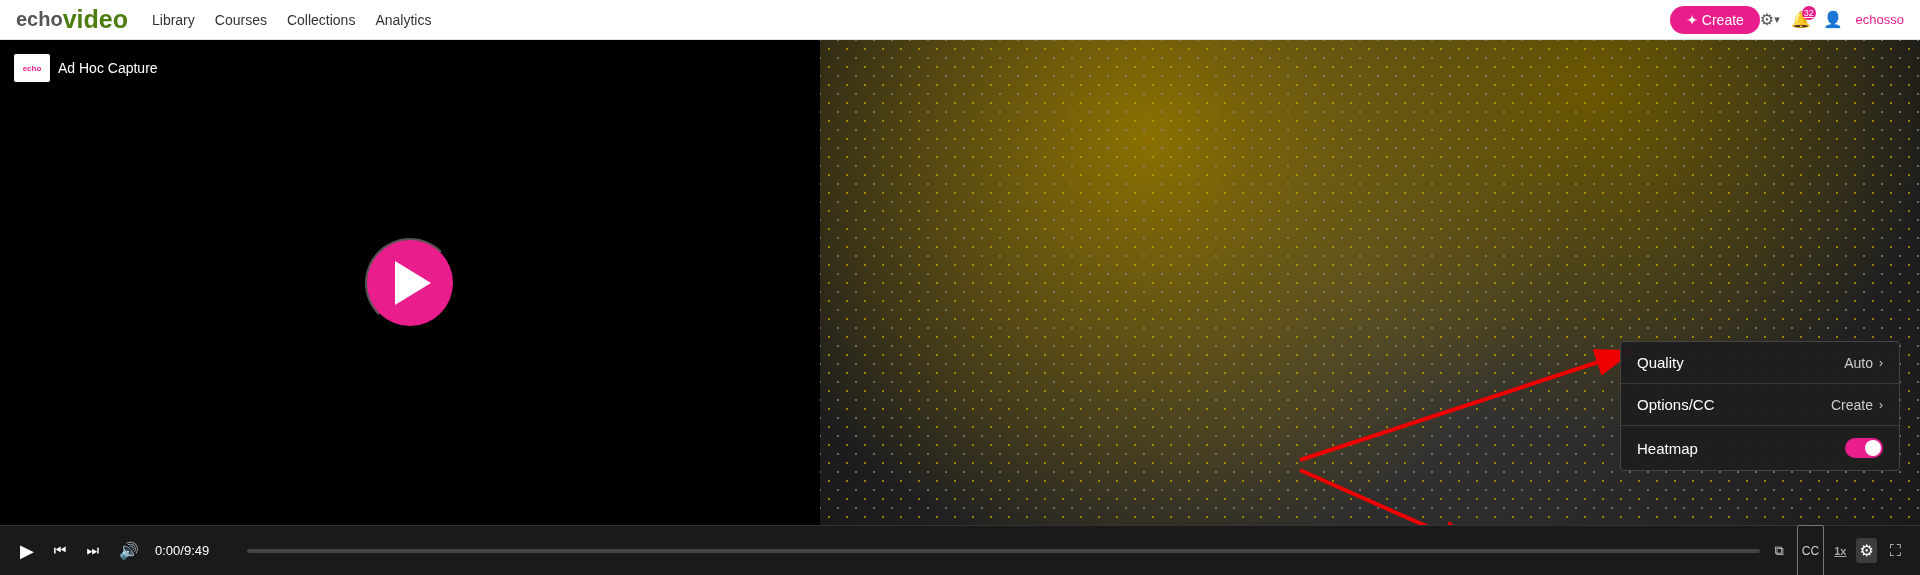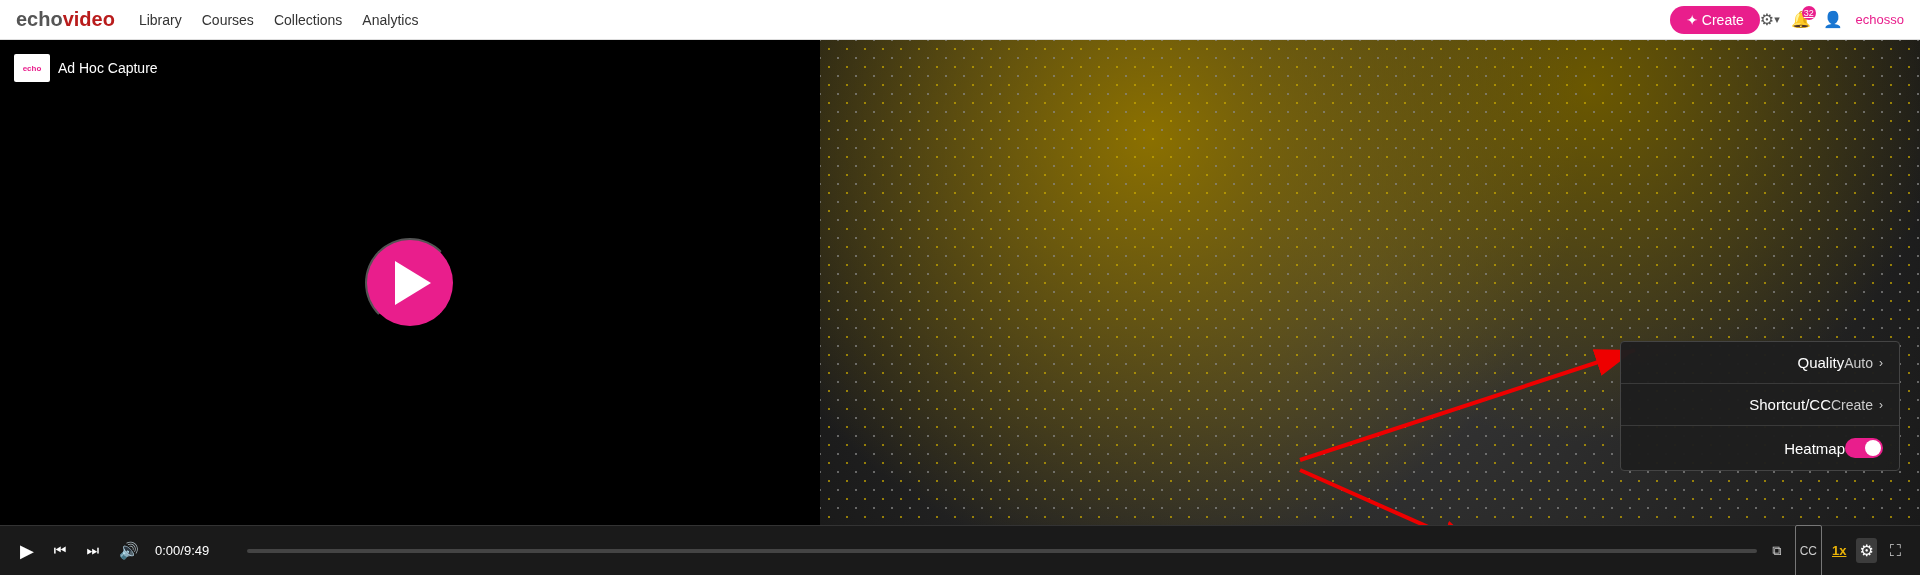--- a/index.html
+++ b/index.html
@@ -16,21 +16,21 @@
       border-bottom: 1px solid #ddd;
       position: relative;
       z-index: 100;
     }
     .nav-logo {
       display: flex;
       align-items: center;
       margin-right: 24px;
     }
     .logo-echo { color: #555; font-size: 20px; font-weight: bold; }
-    .logo-video { color: #b91c1c; font-size: 20px; font-weight: bold; }
+    .logo-video { color: #4d7c0f; font-size: 25px; font-weight: bold; }
     .nav-links { display: flex; align-items: center; gap: 20px; flex: 1; }
     .nav-link { color: #333; font-size: 14px; text-decoration: none; cursor: pointer; }
     .create-btn {
       background: #e91e8c;
       color: #fff;
       border: none;
       border-radius: 20px;
       padding: 6px 16px;
       font-size: 14px;
       cursor: pointer;
@@ -185,21 +185,21 @@
       background: rgba(30,30,30,0.97);
       border: 1px solid #444;
       border-radius: 4px;
       width: 280px;
       z-index: 50;
       overflow: hidden;
     }
     .settings-item {
       display: flex;
       align-items: center;
-      justify-content: flex-end;
+      justify-content: space-between;
       padding: 12px 16px;
       border-bottom: 1px solid #3a3a3a;
       color: #fff;
       font-size: 15px;
       cursor: pointer;
     }
     .settings-item:last-child { border-bottom: none; }
     .settings-item-right {
       display: flex;
       align-items: center;
@@ -280,21 +280,21 @@
     .ctrl-right-btn {
       background: none;
       border: none;
       color: #ccc;
       font-size: 15px;
       cursor: pointer;
       display: flex;
       align-items: center;
       padding: 3px;
     }
-    .speed-label { color: #eab308; font-size: 13px; font-weight: bold; text-decoration: underline; }
+    .speed-label { color: #a3a3a3; font-size: 11px; font-weight: bold; text-decoration: underline; }
 
     
     .settings-icon-active {
       color: #fff;
       background: rgba(255,255,255,0.15);
       border-radius: 3px;
     }
   </style>
 </head>
 <body>
@@ -351,21 +351,21 @@
 
         <div class="settings-item">
           <span>Quality</span>
           <div class="settings-item-right">
             <span>Auto</span>
             <span class="chevron-right">›</span>
           </div>
         </div>
 
         <div class="settings-item">
-          <span>Shortcut/CC</span>
+          <span>Options/CC</span>
           <div class="settings-item-right">
             <span>Create</span>
             <span class="chevron-right">›</span>
           </div>
         </div>
 
         <div class="settings-item">
           <span>Heatmap</span>
           <div class="toggle-switch">
             <div class="toggle-knob"></div>

